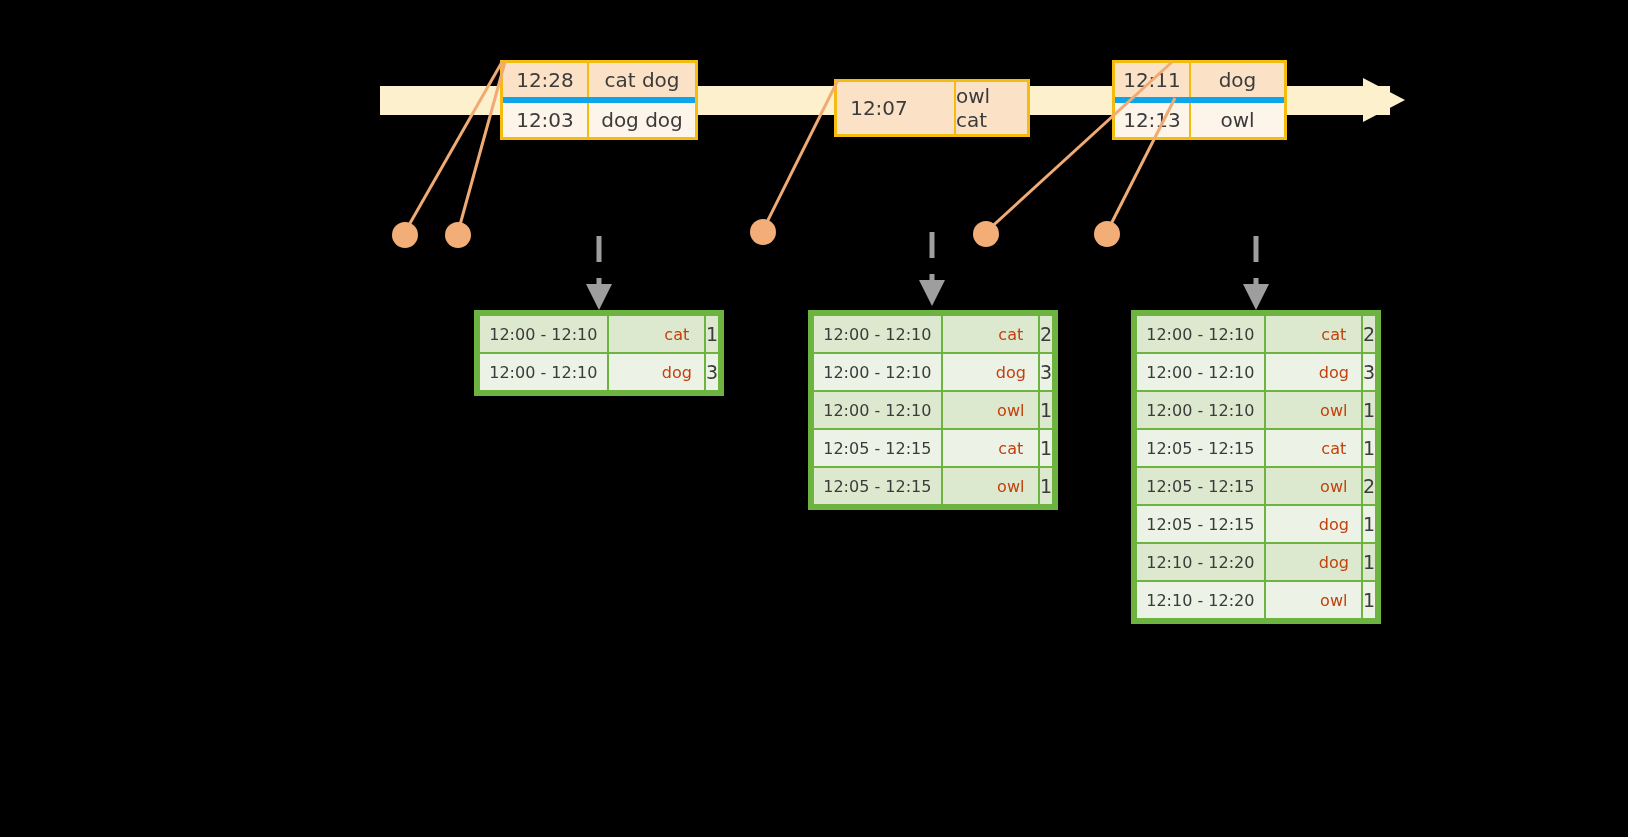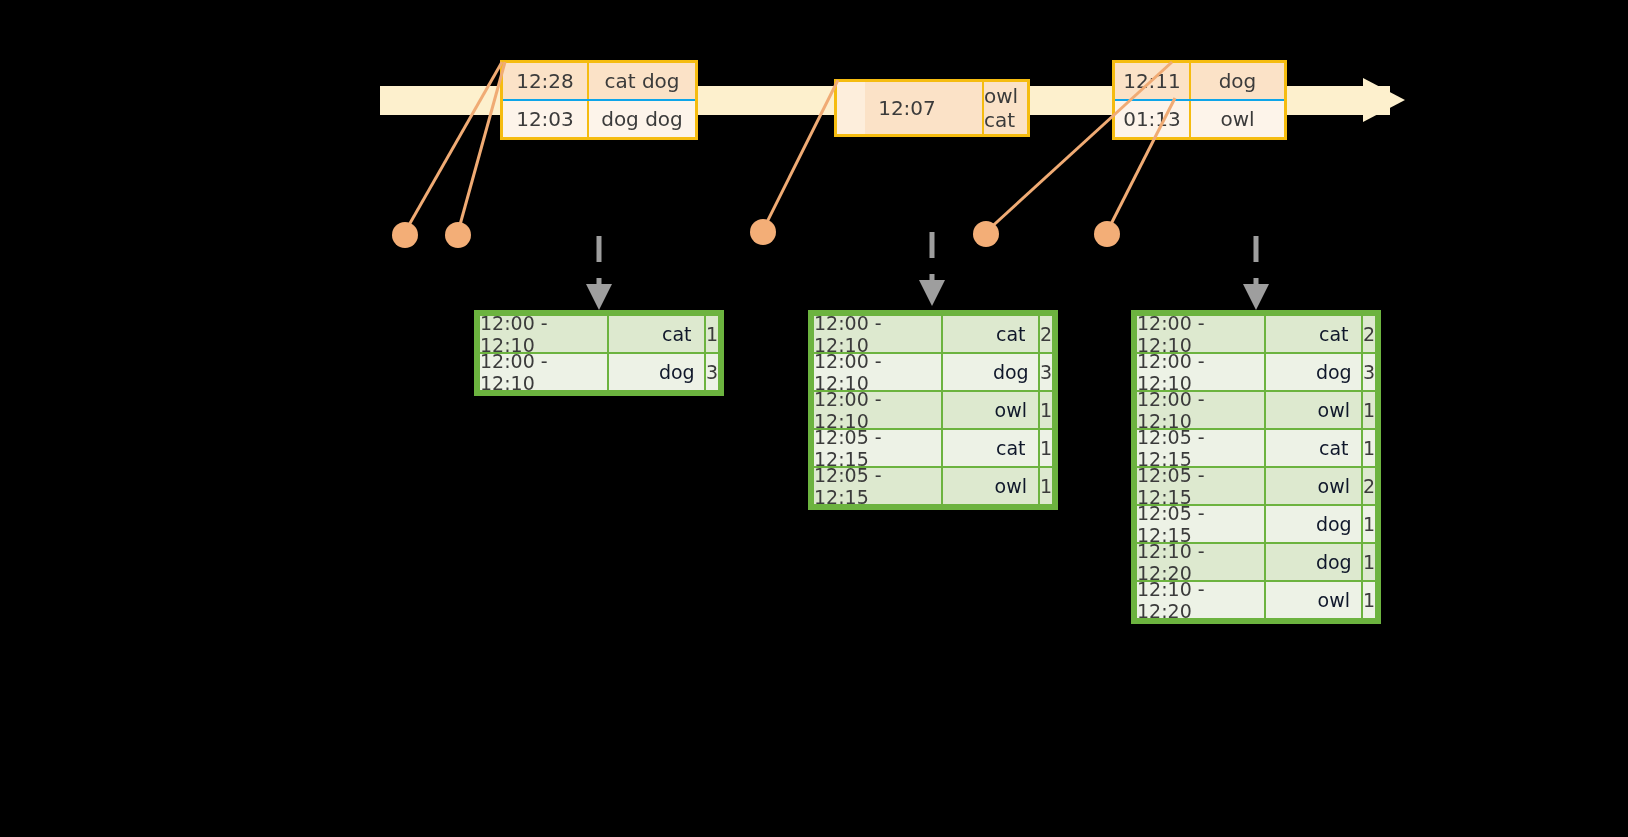--- a/index.html
+++ b/index.html
@@ -23,63 +23,63 @@
 
   
   .ebox{
     position:absolute;
     border:3px solid #f5bc10;
     box-sizing:border-box;
     display:flex;flex-direction:column;
     background:#fdeedc;
   }
   .erow{display:flex;flex:1;}
-  .erow+.erow{border-top:2px solid #0ea5e9;}
+  .erow+.erow{border-top:6px solid #0ea5e9;}
   .erow .c-time{
     display:flex;align-items:center;justify-content:center;
     font-size:20px;color:#3b3b3b;
   }
   .erow .c-words{
     display:flex;align-items:center;justify-content:center;
     font-size:20px;color:#3b3b3b;
     border-left:2px solid #f5bc10;
   }
   .erow.shade-dark{background:#fbe2c7;}
   .erow.shade-light{background:#fdf4ea;}
 
   #ebox1{left:500px;top:60px;width:198px;height:80px;}
   #ebox1 .c-time{width:84px;}
   #ebox1 .c-words{flex:1;}
 
-  #ebox2{left:834px;top:79px;width:196px;height:58px;padding-left:28px;}
+  #ebox2{left:834px;top:79px;width:196px;height:58px;}
   #ebox2 .c-time{width:84px;}
   #ebox2 .c-words{flex:1;margin-left:33px;}
 
   #ebox3{left:1112px;top:60px;width:175px;height:80px;}
   #ebox3 .c-time{width:74px;}
   #ebox3 .c-words{flex:1;}
 
   
   .gtable{
     position:absolute;
     border:4px solid #6cb33f;
     box-sizing:border-box;
     background:#6cb33f;
     display:flex;flex-direction:column;
     padding:2px;
     gap:2px;
   }
   .grow{display:flex;gap:2px;height:36px;}
   .grow .g-win{
     display:flex;align-items:center;justify-content:center;
-    font-size:19px;color:#3b3b3b;
+    font-size:16px;color:#3b3b3b;
   }
   .grow .g-key{
     display:flex;align-items:center;justify-content:center;
-    font-size:19px;color:#0f172a;padding-left:41px;
+    font-size:16px;color:#c2410c;padding-left:41px;
   }
   .grow .g-val{
     display:flex;align-items:center;justify-content:center;
     font-size:19px;color:#3b3b3b;
   }
   .grow.band-a .g-win,.grow.band-a .g-key,.grow.band-a .g-val{background:#dde9cf;}
   .grow.band-b .g-win,.grow.band-b .g-key,.grow.band-b .g-val{background:#edf2e6;}
 
   #gt1{left:474px;top:310px;width:250px;}
   #gt1 .g-win{width:140px;}
@@ -124,21 +124,21 @@
       <div class="c-words">owl cat</div>
     </div>
   </div>
 
   <div class="ebox" id="ebox3">
     <div class="erow shade-dark">
       <div class="c-time">12:11</div>
       <div class="c-words">dog</div>
     </div>
     <div class="erow shade-light">
-      <div class="c-time">01:13</div>
+      <div class="c-time">12:13</div>
       <div class="c-words">owl</div>
     </div>
   </div>
 
   <svg id="overlay" viewBox="0 0 1628 837">
     <g stroke="#f0ab74" stroke-width="3" fill="none">
       <line x1="405" y1="232" x2="502" y2="62"></line>
       <line x1="458" y1="232" x2="505" y2="62"></line>
       <line x1="763" y1="230" x2="838" y2="80"></line>
       <line x1="986" y1="232" x2="1172" y2="62"></line>

